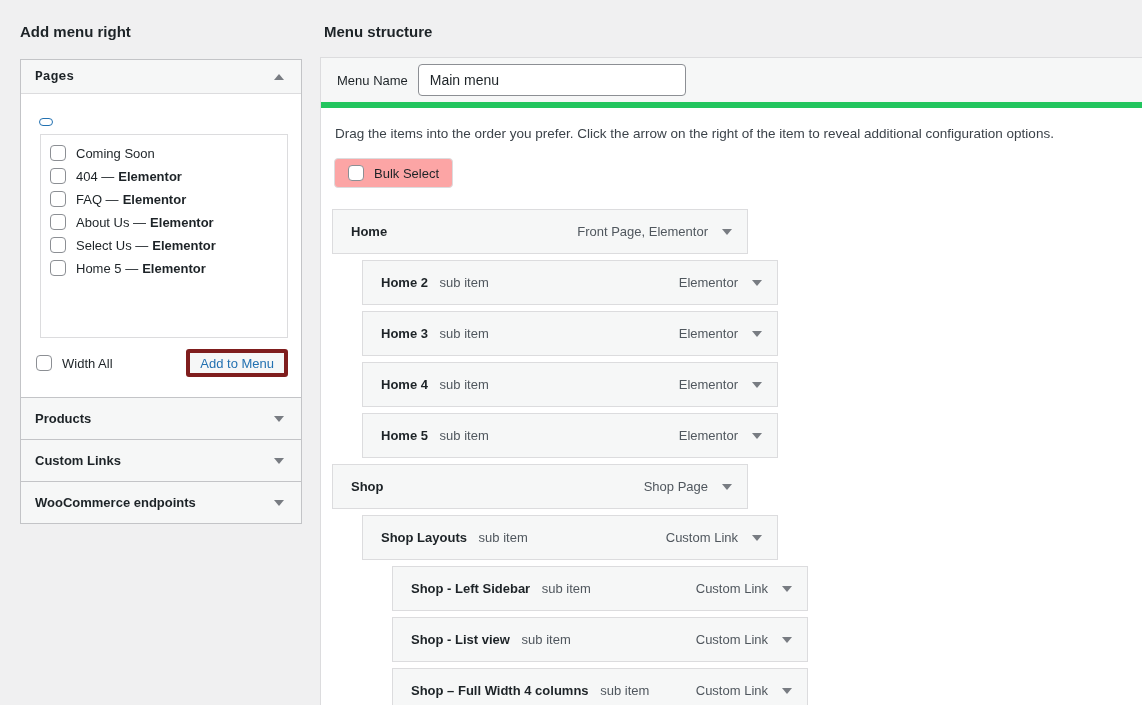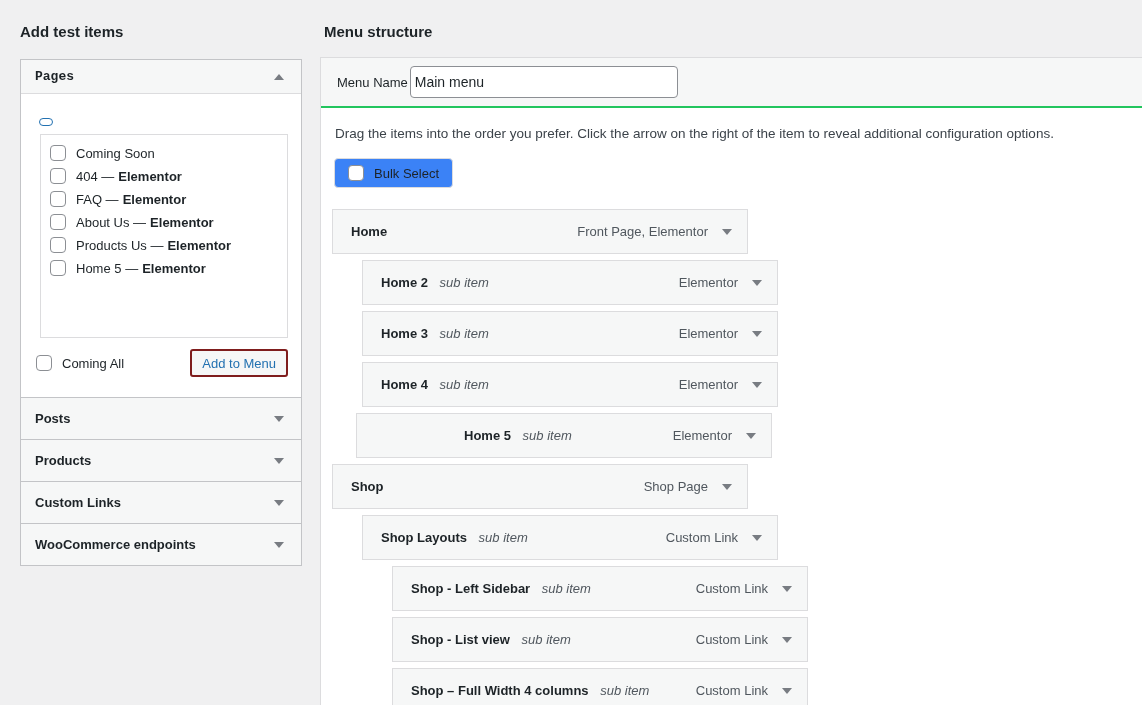--- a/index.html
+++ b/index.html
@@ -34,69 +34,69 @@
   .checkbox {
     width:16px; height:16px; flex:none; background:#fff;
     border:1px solid #8c8f94; border-radius:4px; cursor:pointer;
   }
   .page-item .bold { font-weight:700; margin-left:4px; }
 
   .select-row { display:flex; align-items:center; margin-top:11px; }
   .select-all { display:flex; align-items:center; gap:10px; margin-left:-4px; }
   .add-btn {
     margin-left:auto; height:28px; display:flex; align-items:center;
-    background:#f6f7f7; color:#2271b1; border:2px solid #7f1d1d; border-radius:3px;
+    background:#f6f7f7; color:#2271b1; border:4px solid #7f1d1d; border-radius:3px;
     padding:0 10px; font-size:13px; font-family:inherit; cursor:pointer;
   }
 
   .acc-section {
     height:43px; margin-top:-1px; background:#f6f7f7; border:1px solid #c3c4c7;
     display:flex; align-items:center; justify-content:space-between;
     padding:0 17px 0 14px; font-weight:700; cursor:pointer;
   }
 
   
   .arr-down { width:0; height:0; border-left:5px solid transparent; border-right:5px solid transparent; border-top:6px solid #787c82; }
   .arr-up   { width:0; height:0; border-left:5px solid transparent; border-right:5px solid transparent; border-bottom:6px solid #787c82; }
 
   
   .right-col { position:absolute; left:320px; top:0; right:0; bottom:0; }
   .right-col h2 { padding:23px 0 0 4px; height:57px; }
   .panel { border-top:1px solid #dcdcde; border-left:1px solid #dcdcde; height:648px; }
   .menu-name-bar {
-    height:50px; background:#f6f7f7; border-bottom:2px solid #22c55e;
-    display:flex; align-items:center; gap:2px; padding-left:16px;
+    height:50px; background:#f6f7f7; border-bottom:6px solid #22c55e;
+    display:flex; align-items:center; gap:10px; padding-left:16px;
   }
   .menu-name-input {
     width:268px; height:32px; background:#fff; border:1px solid #8c8f94; border-radius:4px;
-    padding:0 4px; font-size:14px; font-family:inherit; color:#1d2327;
+    padding:0 11px; font-size:14px; font-family:inherit; color:#1d2327;
   }
   .panel-body { background:#fff; height:597px; padding:18px 0 0 13px; }
   .instructions { color:#3c434a; font-size:13.5px; margin:0 0 17px 1px; }
   .bulk-chip {
     display:inline-flex; align-items:center; gap:10px;
-    background:#3b82f6; border:1px solid #dcdcde; border-radius:4px;
+    background:#fca5a5; border:1px solid #dcdcde; border-radius:4px;
     padding:0 13px; height:30px; cursor:pointer;justify-content:center;
   }
   .menu-list { margin-top:21px; margin-left:-2px; }
   .menu-bar {
     width:416px; height:45px; margin-bottom:6px;
     background:#f6f7f7; border:1px solid #dcdcde;
     display:flex; align-items:center; padding:0 15px 0 18px; cursor:move;
   }
   .menu-bar .titlewrap { flex:1; min-width:0; white-space:nowrap; overflow:hidden; }
   .menu-bar .title { font-weight:700; }
-  .menu-bar .sub { font-style:italic; color:#50575e; margin-left:8px; }
+  .menu-bar .sub { color:#50575e; margin-left:8px; }
   .menu-bar .type { color:#50575e; margin:0 14px 0 12px; white-space:nowrap; }
 </style>
 </head>
 <body>
 
 <div class="left-col">
-  <h2>Add test items</h2>
+  <h2>Add menu right</h2>
 
   <div class="box pages-box">
     <div class="box-header">
       <span>Pages</span>
       <span class="arr-up"></span>
     </div>
     <div class="box-body">
 
       <div class="tabs">
 
@@ -118,45 +118,41 @@
           <div class="page-item">
             <span class="checkbox"></span>
             <span><span>FAQ —</span><span class="bold">Elementor</span></span>
           </div>
           <div class="page-item">
             <span class="checkbox"></span>
             <span><span>About Us —</span><span class="bold">Elementor</span></span>
           </div>
           <div class="page-item">
             <span class="checkbox"></span>
-            <span><span>Products Us —</span><span class="bold">Elementor</span></span>
+            <span><span>Select Us —</span><span class="bold">Elementor</span></span>
           </div>
           <div class="page-item">
             <span class="checkbox"></span>
             <span><span>Home 5 —</span><span class="bold">Elementor</span></span>
           </div>
         </div>
 
       <div class="select-row">
         <span class="select-all">
           <span class="checkbox"></span>
-          <span>Coming All</span>
+          <span>Width All</span>
         </span>
         <button class="add-btn">Add to Menu</button>
       </div>
 
     </div>
   </div>
 
   <div>
 
-  <div class="acc-section">
-        <span>Posts</span>
-        <span class="arr-down"></span>
-      </div>
       <div class="acc-section">
         <span>Products</span>
         <span class="arr-down"></span>
       </div>
       <div class="acc-section">
         <span>Custom Links</span>
         <span class="arr-down"></span>
       </div>
       <div class="acc-section">
         <span>WooCommerce endpoints</span>
@@ -209,21 +205,21 @@
             <span class="arr-down"></span>
           </div>
           <div class="menu-bar" style="margin-left: 30px;">
             <span class="titlewrap">
               <span class="title">Home 4</span>
               <span class="sub">sub item</span>
             </span>
             <span class="type">Elementor</span>
             <span class="arr-down"></span>
           </div>
-          <div class="menu-bar" style="margin-left: 24px; text-align: center;">
+          <div class="menu-bar" style="margin-left: 30px;">
             <span class="titlewrap">
               <span class="title">Home 5</span>
               <span class="sub">sub item</span>
             </span>
             <span class="type">Elementor</span>
             <span class="arr-down"></span>
           </div>
           <div class="menu-bar">
             <span class="titlewrap">
               <span class="title">Shop</span>

